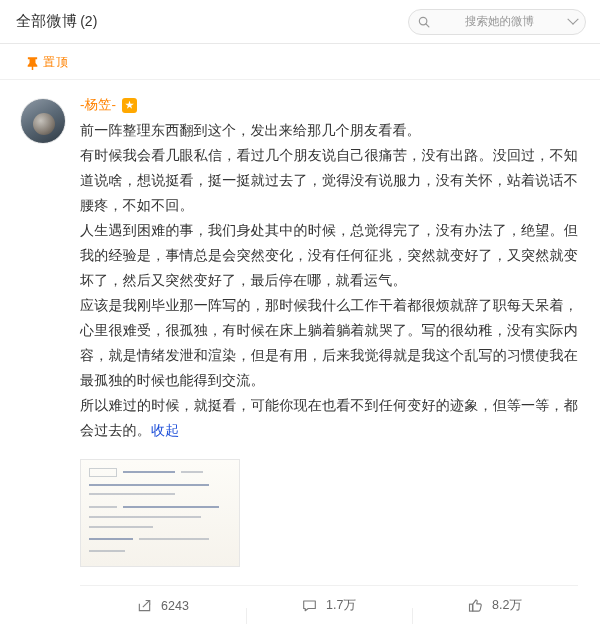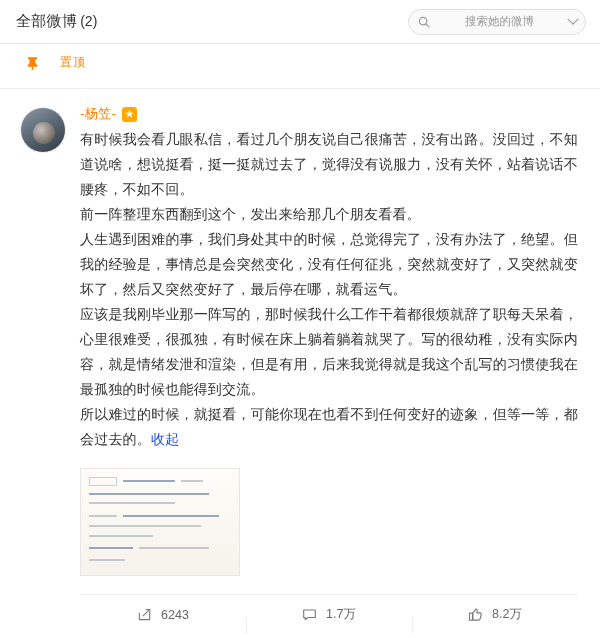--- a/index.html
+++ b/index.html
@@ -69,22 +69,22 @@
     width: 8px; height: 8px;
     border-right: 1.4px solid #999;
     border-bottom: 1.4px solid #999;
     transform: rotate(45deg) translate(-2px,-2px);
   }
 
   
   .pinned {
     display: flex;
     align-items: center;
-    gap: 21px;
-    padding: 10px 0 17px 26px;
+    gap: 4px;
+    padding: 10px 0 8px 26px;
     border-bottom: 1px solid #f0f0f0;
   }
   .pin-icon {
     width: 13px; height: 14px;
     display: block;
   }
   .pin-label {
     font-size: 12px;
     color: #ff8200;
     letter-spacing: 1px;
@@ -275,22 +275,22 @@
     </div>
     <div class="post-body">
 
       <div class="name-row">
         <span class="author">-杨笠-</span>
         <span class="member-badge"></span>
       </div>
 
 
       <div class="content">
+        <p>前一阵整理东西翻到这个，发出来给那几个朋友看看。</p>
         <p>有时候我会看几眼私信，看过几个朋友说自己很痛苦，没有出路。没回过，不知道说啥，想说挺看，挺一挺就过去了，觉得没有说服力，没有关怀，站着说话不腰疼，不如不回。</p>
-        <p>前一阵整理东西翻到这个，发出来给那几个朋友看看。</p>
         <p>人生遇到困难的事，我们身处其中的时候，总觉得完了，没有办法了，绝望。但我的经验是，事情总是会突然变化，没有任何征兆，突然就变好了，又突然就变坏了，然后又突然变好了，最后停在哪，就看运气。</p>
         <p>应该是我刚毕业那一阵写的，那时候我什么工作干着都很烦就辞了职每天呆着，心里很难受，很孤独，有时候在床上躺着躺着就哭了。写的很幼稚，没有实际内容，就是情绪发泄和渲染，但是有用，后来我觉得就是我这个乱写的习惯使我在最孤独的时候也能得到交流。</p>
         <p><span>所以难过的时候，就挺看，可能你现在也看不到任何变好的迹象，但等一等，都会过去的。</span><span class="collapse-link">收起</span></p>
       </div>
 
       <div class="image-wrap">
         <div class="note-img">
           <div class="box" style="left:8px;  top:8px;  width:28px; height:9px;"></div>
           <div class="ln blue" style="left:42px; top:11px; width:52px;"></div>
           <div class="ln" style="left:100px;top:11px; width:22px;"></div>

